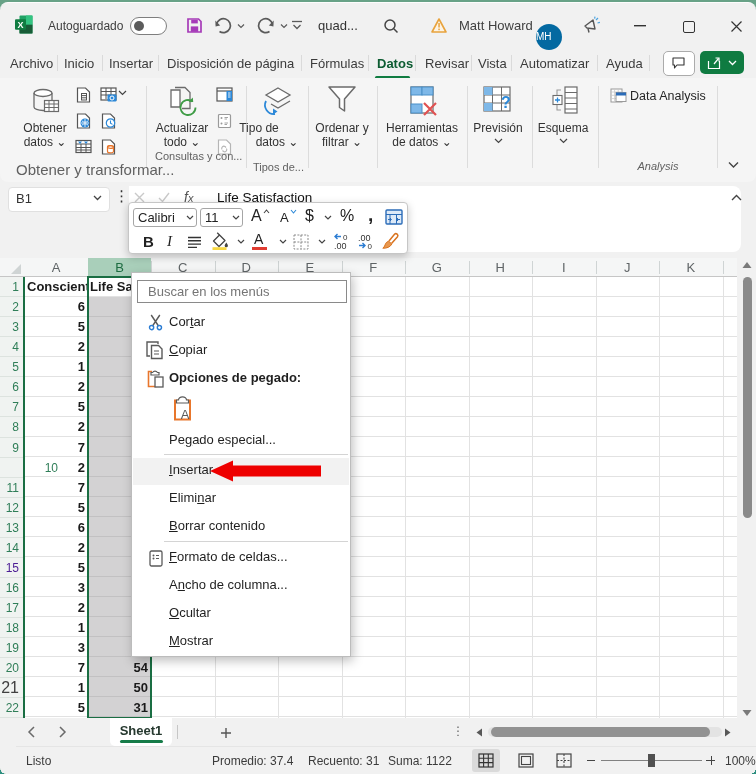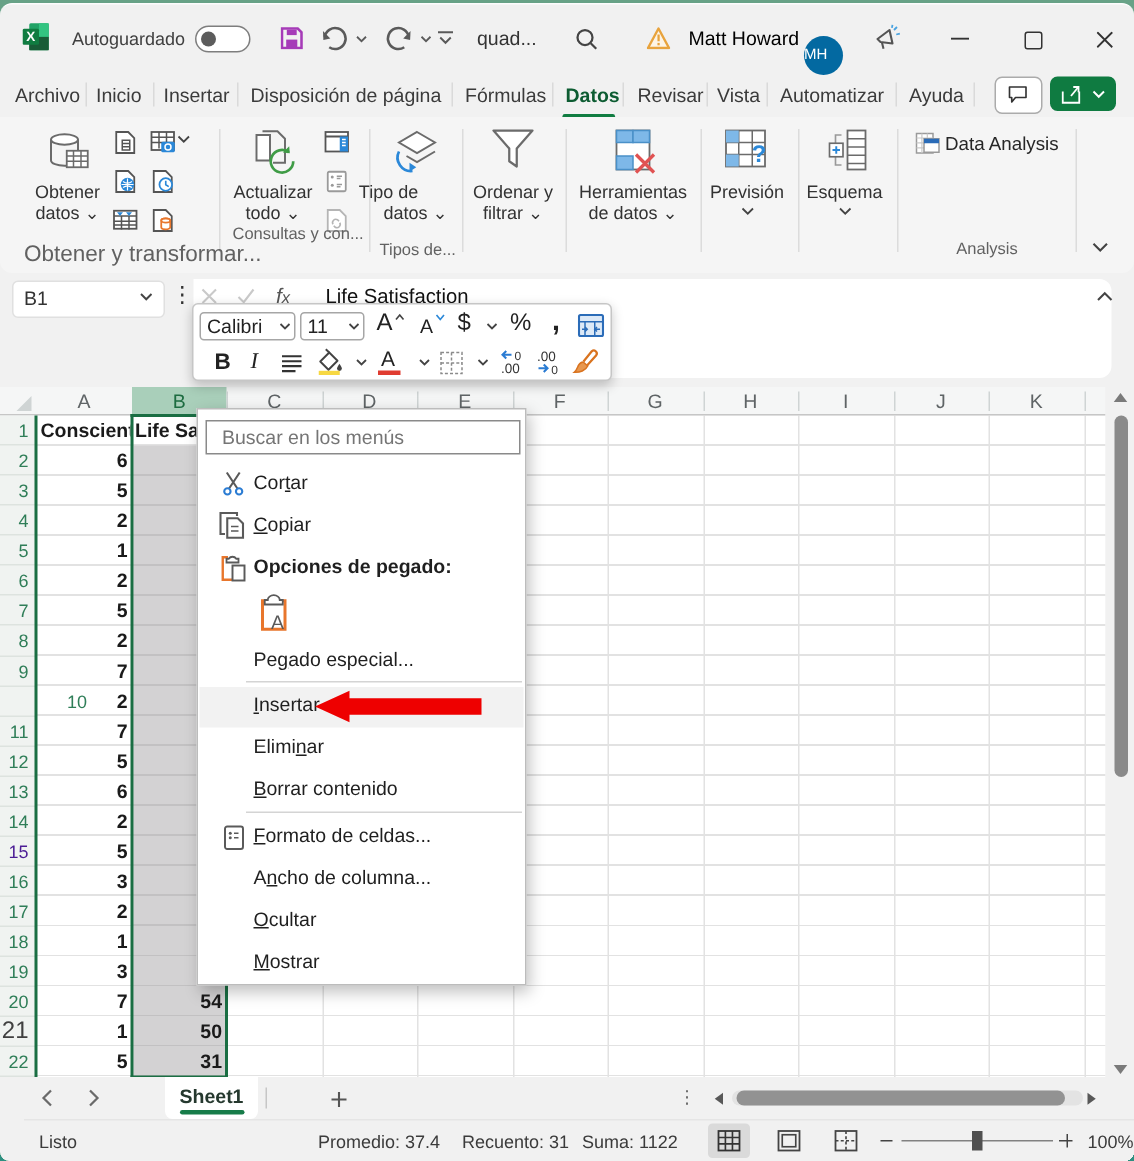--- a/index.html
+++ b/index.html
@@ -60,21 +60,21 @@
   <svg class="abs" style="left:383px;top:16px;" width="16" height="16" viewBox="0 0 16 16">
     <circle cx="7" cy="7" r="5" fill="none" stroke="#444" stroke-width="1.5"></circle>
     <path d="M10.8 10.8 L14.5 14.5" stroke="#444" stroke-width="1.5"></path>
   </svg>
 
   <svg class="abs" style="left:431px;top:16px;" width="16" height="15" viewBox="0 0 16 15">
     <path d="M8 1 L15 14 H1 Z" fill="#fdf4e5" stroke="#e8a33d" stroke-width="1.6" stroke-linejoin="round"></path>
     <rect x="7.3" y="5" width="1.5" height="4.5" fill="#e8a33d"></rect>
     <rect x="7.3" y="10.6" width="1.5" height="1.6" fill="#e8a33d"></rect>
   </svg>
-  <div class="abs tx" style="left:459px;top:16px;font-size:13px;color:#000000;text-align:center;">Matt Howard</div>
+  <div class="abs tx" style="left:459px;top:16px;font-size:13px;color:#404040;text-align:center;">Matt Howard</div>
   <div class="abs" style="left:536px;top:22px;width:26px;height:26px;border-radius:50%;background:#0369a1;color:#fff;font-size:10px;text-align:left;line-height:26px;">MH</div>
 
   <svg class="abs" style="left:582px;top:14px;" width="19" height="19" viewBox="0 0 19 19">
     <path d="M3 10 l8-6 l2 9 l-8 -1 z" fill="none" stroke="#555" stroke-width="1.4" stroke-linejoin="round"></path>
     <path d="M6 12.5 l1 4" stroke="#555" stroke-width="1.4"></path>
     <path d="M14 4 l2-2 M15.5 7 l2.4-.6 M12.6 2.6 l.4-2" stroke="#4aa3e0" stroke-width="1.2"></path>
   </svg>
 
   <svg class="abs" style="left:634px;top:23px;" width="12" height="2" viewBox="0 0 12 2">
         <rect width="12" height="1.4" fill="#333"></rect>
@@ -258,21 +258,21 @@
         <path d="M1 1 l3.5 3.5 L8 1" fill="none" stroke="#444" stroke-width="1.2"></path>
       </svg>
 
   <svg class="abs" style="left:610px;top:10px;" width="17" height="15" viewBox="0 0 17 15">
     <rect x="1" y="1" width="11" height="13" fill="#fff" stroke="#9a9a9a" stroke-width="1"></rect>
     <path d="M1 4 h11 M1 7.3 h11 M1 10.6 h11 M4.6 1 v13 M8.2 1 v13" stroke="#c9c9c9" stroke-width="0.8"></path>
     <rect x="6" y="4.5" width="10" height="9" fill="#fff" stroke="#9a9a9a" stroke-width="1"></rect>
     <rect x="6" y="4.5" width="10" height="3" fill="#2b6cb8"></rect>
   </svg>
   <div class="abs tx" style="left:630px;top:11px;font-size:12.5px;color:#262626;">Data Analysis</div>
-  <div class="abs tx" style="left:658px;top:82px;transform:translateX(-50%);font-size:11px;color:#616161;">Analysis</div>
+  <div class="abs tx" style="left:658px;top:82px;transform:translateX(-50%);font-size:11px;color:#616161;font-style:italic;">Analysis</div>
   <svg class="abs" style="left:728px;top:83px;" width="11" height="8" viewBox="0 0 11 8">
         <path d="M1 1.5 l4.5 4.5 L10 1.5" fill="none" stroke="#444" stroke-width="1.4"></path>
       </svg>
 </div>
 
 <div class="abs" id="fbar" style="left:0;top:182px;width:756px;height:76px;">
   <div class="abs" style="left:8px;top:5px;width:100px;height:23px;background:#fff;border:1px solid #e0e0e0;border-radius:4px;"></div>
   <div class="abs tx" style="left:16px;top:9px;font-size:13px;color:#333;">B1</div>
   <svg class="abs" style="left:93px;top:13px;" width="9" height="7" viewBox="0 0 9 7">
         <path d="M1 1 l3.5 3.5 L8 1" fill="none" stroke="#444" stroke-width="1.3"></path>

